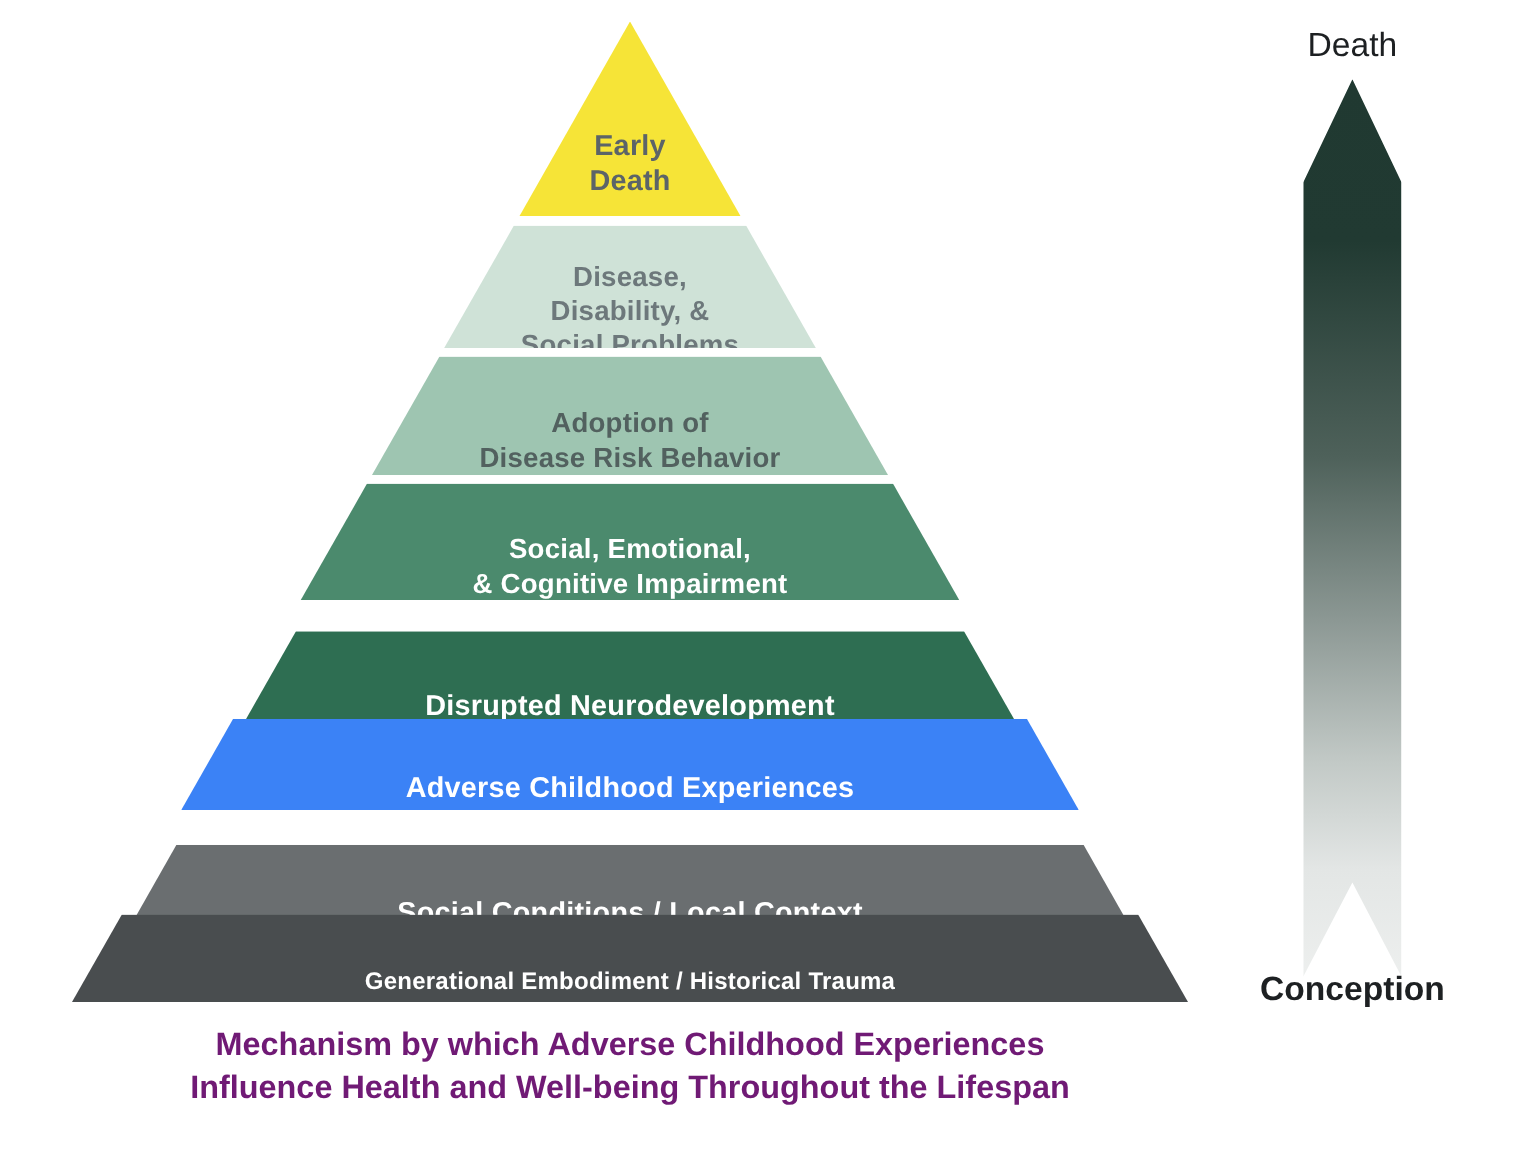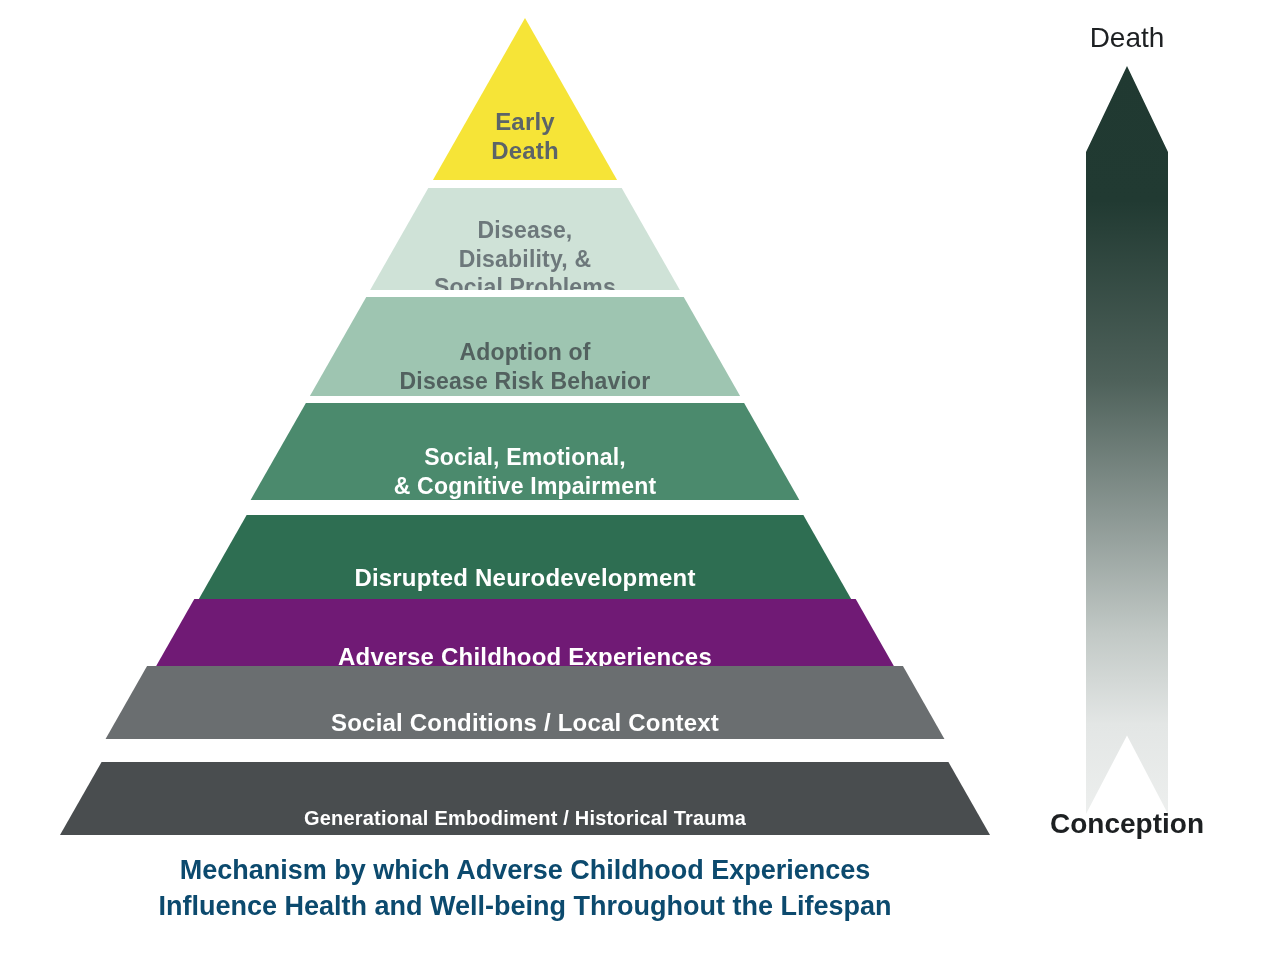--- a/index.html
+++ b/index.html
@@ -38,39 +38,39 @@
     padding-bottom: 14px;
     box-sizing: border-box;
     font-size: 24px;
   }
   .layer-2 { top: 170px; height: 102px;
     clip-path: polygon(39.60% 0%, 60.40% 0%, 66.65% 100%, 33.35% 100%); }
   .layer-3 { top: 279px; height: 99px;
     clip-path: polygon(32.93% 0%, 67.07% 0%, 73.13% 100%, 26.87% 100%); }
   .layer-4 { top: 385px; height: 97px;
     clip-path: polygon(26.44% 0%, 73.56% 0%, 79.50% 100%, 20.50% 100%); }
-  .layer-5 { top: 497px; height: 85px;
+  .layer-5 { top: 508px; height: 85px;
     clip-path: polygon(20.07% 0%, 79.93% 0%, 85.13% 100%, 14.87% 100%); font-size: 24px; }
   .layer-6 { top: 581px; height: 76px;
     clip-path: polygon(14.44% 0%, 85.56% 0%, 90.21% 100%, 9.79% 100%); font-size: 24px; }
-  .layer-7 { top: 648px; height: 73px;
+  .layer-7 { top: 686px; height: 73px;
     clip-path: polygon(9.36% 0%, 90.64% 0%, 95.10% 100%, 4.90% 100%); font-size: 24px; }
   .layer-8 { top: 744px; height: 73px;
     clip-path: polygon(4.47% 0%, 95.53% 0%, 100% 100%, 0% 100%); font-size: 20px; }
 
   
   .caption {
     position: absolute;
     left: 40px; top: 853px;
     width: 970px;
     text-align: center;
     font-weight: bold;
     font-size: 27px;
     line-height: 1.32;
-    color: #0c4a6e;
+    color: #701a75;
     white-space: pre-line;
   }
 
   
   .arrow-bar {
     position: absolute;
     left: 1086px; top: 66px;
     width: 82px; height: 748px;
     clip-path: polygon(50% 0%, 100% 11.5%, 100% 100%, 50% 89.5%, 0% 100%, 0% 11.5%);
   }
@@ -100,21 +100,21 @@
     <span class="label">Adoption of
 Disease Risk Behavior</span>
   </div>
   <div class="layer layer-4" style="background: rgb(75, 138, 109); color: rgb(255, 255, 255);">
     <span class="label">Social, Emotional,
 &amp; Cognitive Impairment</span>
   </div>
   <div class="layer layer-5" style="background: rgb(46, 110, 82); color: rgb(255, 255, 255);">
     <span class="label">Disrupted Neurodevelopment</span>
   </div>
-  <div class="layer layer-6" style="background: #701a75; color: rgb(255, 255, 255);">
+  <div class="layer layer-6" style="background: #3b82f6; color: rgb(255, 255, 255);">
     <span class="label">Adverse Childhood Experiences</span>
   </div>
   <div class="layer layer-7" style="background: rgb(106, 110, 112); color: rgb(255, 255, 255);">
     <span class="label">Social Conditions / Local Context</span>
   </div>
   <div class="layer layer-8" style="background: rgb(73, 77, 79); color: rgb(255, 255, 255);">
     <span class="label">Generational Embodiment / Historical Trauma</span>
   </div>
 </div>
 

